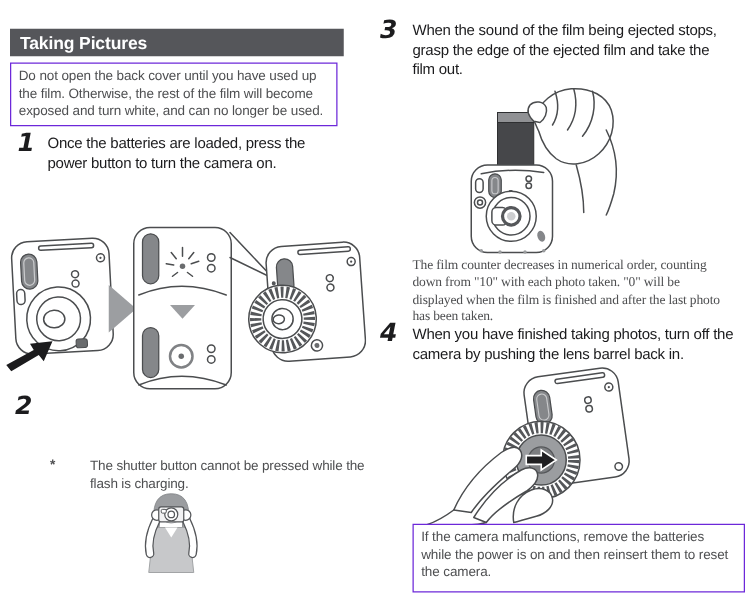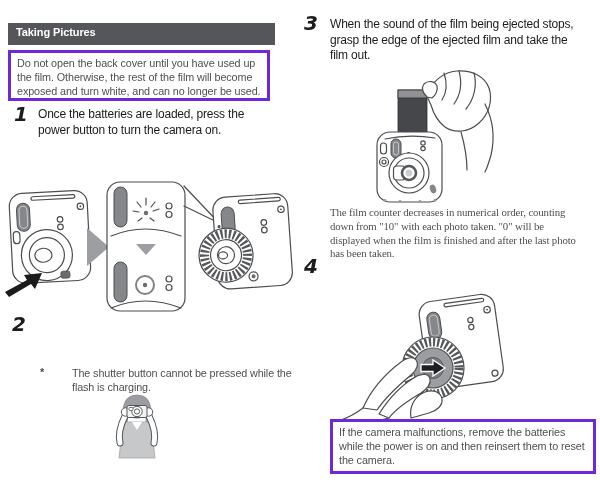--- a/index.html
+++ b/index.html
@@ -3,25 +3,25 @@
 <meta charset="utf-8">
 <style>
   html,body{margin:0;padding:0;}
   body{
     width:600px;height:483px;position:relative;background:#ffffff;
     font-family:"Liberation Sans","DejaVu Sans",sans-serif;
     color:#1b1b1d;overflow:hidden;
   }
   .abs{position:absolute;}
   .section-header{
-    background:#55565a;color:#ffffff;font-weight:bold;font-size:11px;
+    background:#55565a;color:#ffffff;font-weight:bold;font-size:14px;
     padding:3px 0 4px 8px;box-sizing:border-box;letter-spacing:-0.1px;
   }
   .note-box{
-    border:3px solid #6d28d9;box-sizing:border-box;padding:4px 6px;
+    border:1px solid #6d28d9;box-sizing:border-box;padding:4px 6px;
     font-size:10.8px;line-height:1.28;color:#4e4f51;letter-spacing:-0.1px;
   }
   .step-num{
     font-weight:bold;font-style:italic;font-size:20px;color:#1c1c1e;
     font-family:"DejaVu Sans",sans-serif;line-height:1;
   }
   .step-heading{
     font-weight:normal;font-size:12px;line-height:1.3;color:#1b1b1d;letter-spacing:-0.2px;
   }
   .body-text{
@@ -174,20 +174,21 @@
       <path class="ln" d="M116,11 C119,22 118,34 111,44" stroke-width="1"></path>
       <path class="ln" d="M131,13 C134,24 132,38 123,49" stroke-width="1"></path>
       <path class="ln" d="M142,44 C150,60 152,78 148,95 C146,102 144,108 142,112" stroke-width="1.1"></path>
       <path class="ln" d="M118,72 C122,86 124,98 124,110" stroke-width="1.1"></path>
     </g>
   </svg>
 
   <div class="abs body-text" style="left:330px;top:206px;width:256px;font-family:Liberation Serif, serif;">The film counter decreases in numerical order, counting down from "10" with each photo taken. "0" will be displayed when the film is finished and after the last photo has been taken.</div>
 
   <div class="abs step-num" style="left:304px;top:256px;">4</div>
+  <div class="abs step-heading" style="left:330px;top:260px;width:258px;">When you have finished taking photos, turn off the camera by pushing the lens barrel back in.</div>
 
   <svg class="abs" style="left:333px;top:290px;" width="230" height="130" viewBox="0 0 230 130">
     <g transform="rotate(-8 125 50)">
       <rect class="lnf" x="90" y="8" width="76" height="88" rx="13" stroke-width="1.3"></rect>
       <rect class="ln" x="116" y="12" width="40" height="3.5" rx="1.7"></rect>
       <rect x="97" y="19" width="13" height="27" rx="6.5" fill="#85878a" stroke="#4b4d4f" stroke-width="1"></rect>
       <rect x="99.5" y="22" width="8" height="21" rx="4" fill="none" stroke="#c9cacc" stroke-width="0.9"></rect>
       <rect class="lnf" x="92" y="48" width="6" height="11" rx="3"></rect>
       <circle class="ln" cx="140" cy="32" r="2.6"></circle>
         <circle class="ln" cx="140" cy="39" r="2.6"></circle>

